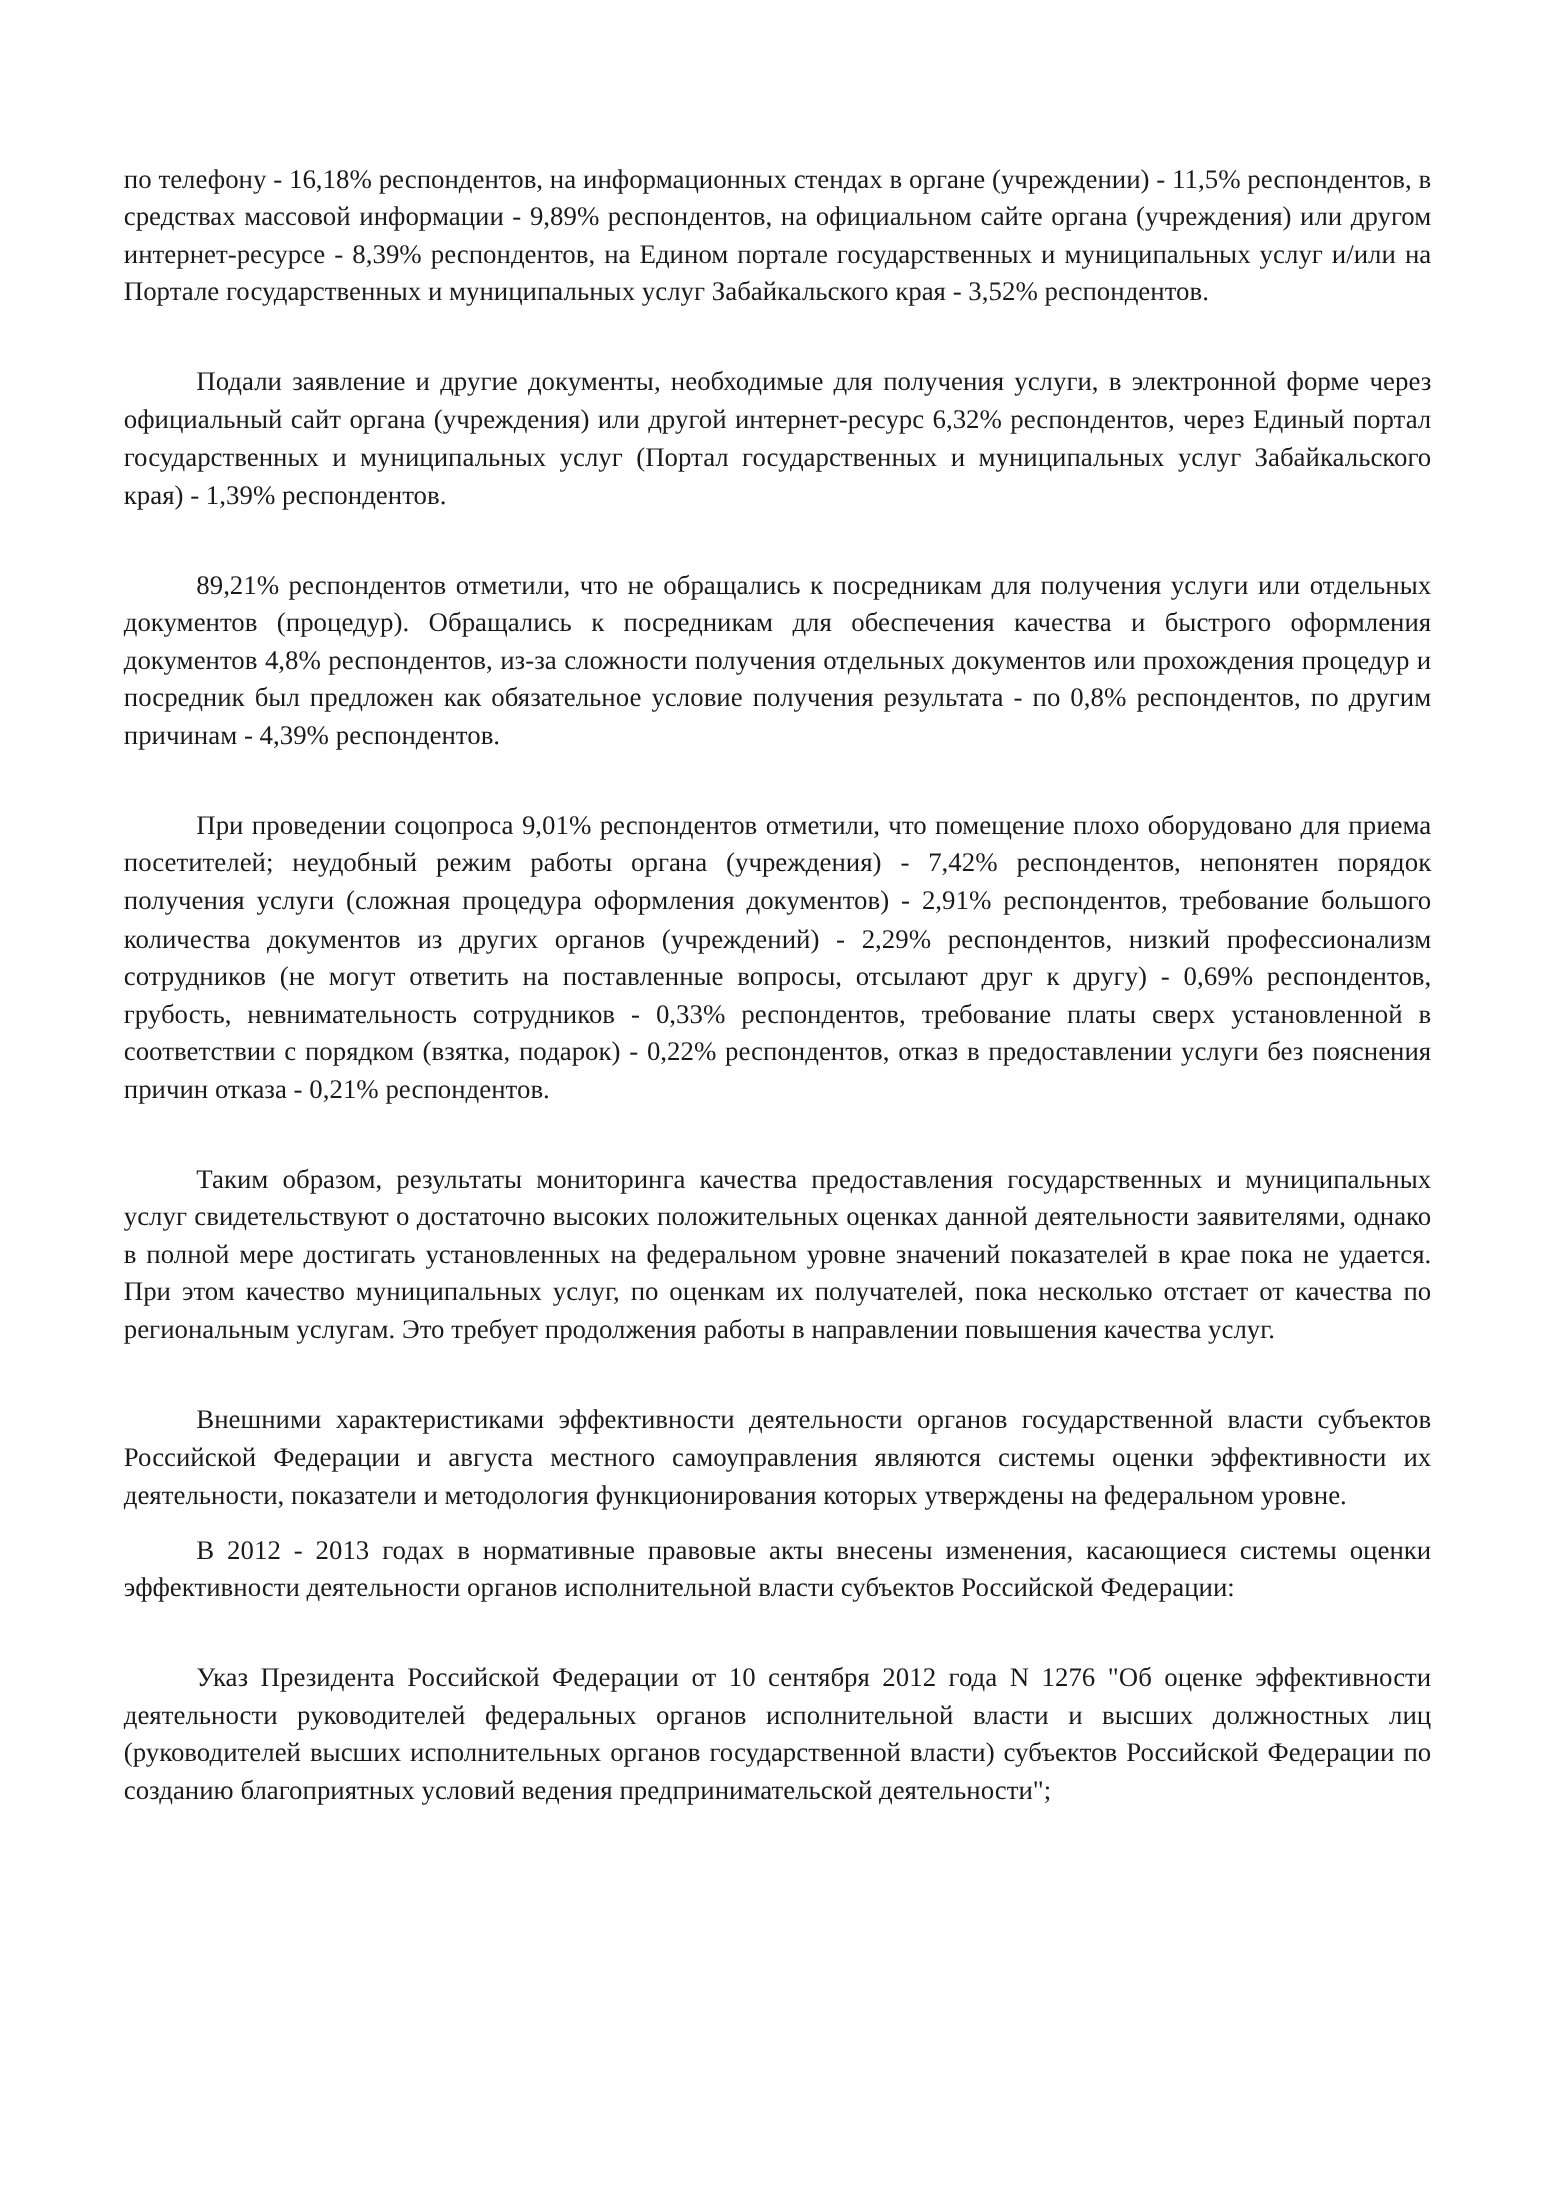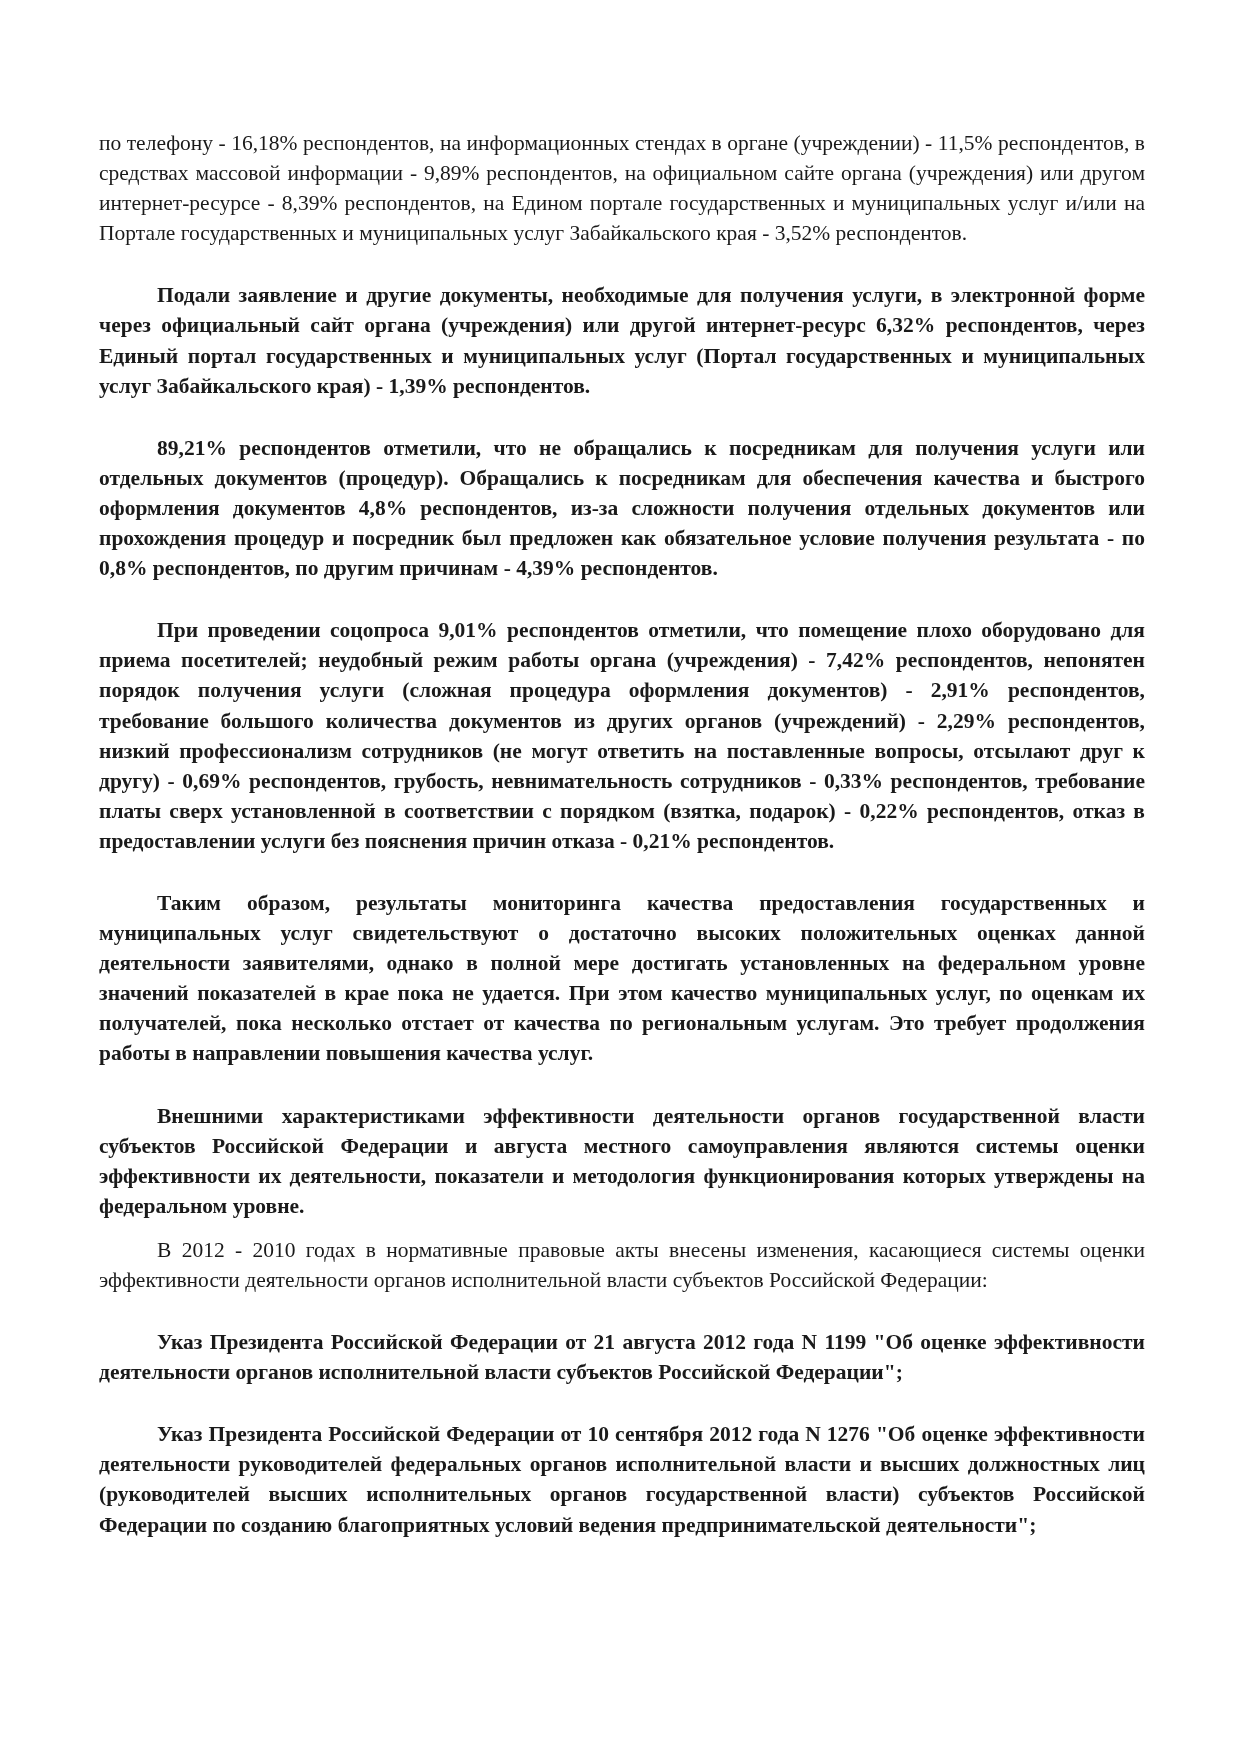--- a/index.html
+++ b/index.html
@@ -29,22 +29,21 @@
   }
   p.para {
     margin: 0;
     text-indent: 58px;
     text-align: justify;
   }
   p.para.no-indent {
     text-indent: 0;
   }
   p.para.gap-large {
-    margin-top: 32px;
-    font-weight: bold;
+    margin-top: 42px;
   }
   p.para.gap-small {
     margin-top: 14px;
   }
   p.para.gap-none {
     margin-top: 0;
   }
   
 </style>
 </head>
@@ -58,20 +57,19 @@
     <p class="para gap-large">Подали заявление и другие документы, необходимые для получения услуги, в электронной форме через официальный сайт органа (учреждения) или другой интернет-ресурс 6,32% респондентов, через Единый портал государственных и муниципальных услуг (Портал государственных и муниципальных услуг Забайкальского края) - 1,39% респондентов.</p>
 
     <p class="para gap-large">89,21% респондентов отметили, что не обращались к посредникам для получения услуги или отдельных документов (процедур). Обращались к посредникам для обеспечения качества и быстрого оформления документов 4,8% респондентов, из-за сложности получения отдельных документов или прохождения процедур и посредник был предложен как обязательное условие получения результата - по 0,8% респондентов, по другим причинам - 4,39% респондентов.</p>
 
     <p class="para gap-large">При проведении соцопроса 9,01% респондентов отметили, что помещение плохо оборудовано для приема посетителей; неудобный режим работы органа (учреждения) - 7,42% респондентов, непонятен порядок получения услуги (сложная процедура оформления документов) - 2,91% респондентов, требование большого количества документов из других органов (учреждений) - 2,29% респондентов, низкий профессионализм сотрудников (не могут ответить на поставленные вопросы, отсылают друг к другу) - 0,69% респондентов, грубость, невнимательность сотрудников - 0,33% респондентов, требование платы сверх установленной в соответствии с порядком (взятка, подарок) - 0,22% респондентов, отказ в предоставлении услуги без пояснения причин отказа - 0,21% респондентов.</p>
 
     <p class="para gap-large">Таким образом, результаты мониторинга качества предоставления государственных и муниципальных услуг свидетельствуют о достаточно высоких положительных оценках данной деятельности заявителями, однако в полной мере достигать установленных на федеральном уровне значений показателей в крае пока не удается. При этом качество муниципальных услуг, по оценкам их получателей, пока несколько отстает от качества по региональным услугам. Это требует продолжения работы в направлении повышения качества услуг.</p>
 
     <p class="para gap-large">Внешними характеристиками эффективности деятельности органов государственной власти субъектов Российской Федерации и августа местного самоуправления являются системы оценки эффективности их деятельности, показатели и методология функционирования которых утверждены на федеральном уровне.</p>
 
-    <p class="para gap-small">В 2012 - 2010 годах в нормативные правовые акты внесены изменения, касающиеся системы оценки эффективности деятельности органов исполнительной власти субъектов Российской Федерации:</p>
+    <p class="para gap-small">В 2012 - 2013 годах в нормативные правовые акты внесены изменения, касающиеся системы оценки эффективности деятельности органов исполнительной власти субъектов Российской Федерации:</p>
 
-    <p class="para gap-large">Указ Президента Российской Федерации от 21 августа 2012 года N 1199 "Об оценке эффективности деятельности органов исполнительной власти субъектов Российской Федерации";</p>
 
     <p class="para gap-large">Указ Президента Российской Федерации от 10 сентября 2012 года N 1276 "Об оценке эффективности деятельности руководителей федеральных органов исполнительной власти и высших должностных лиц (руководителей высших исполнительных органов государственной власти) субъектов Российской Федерации по созданию благоприятных условий ведения предпринимательской деятельности";</p>
 
   </div>
 </div>
 
 </body></html>

